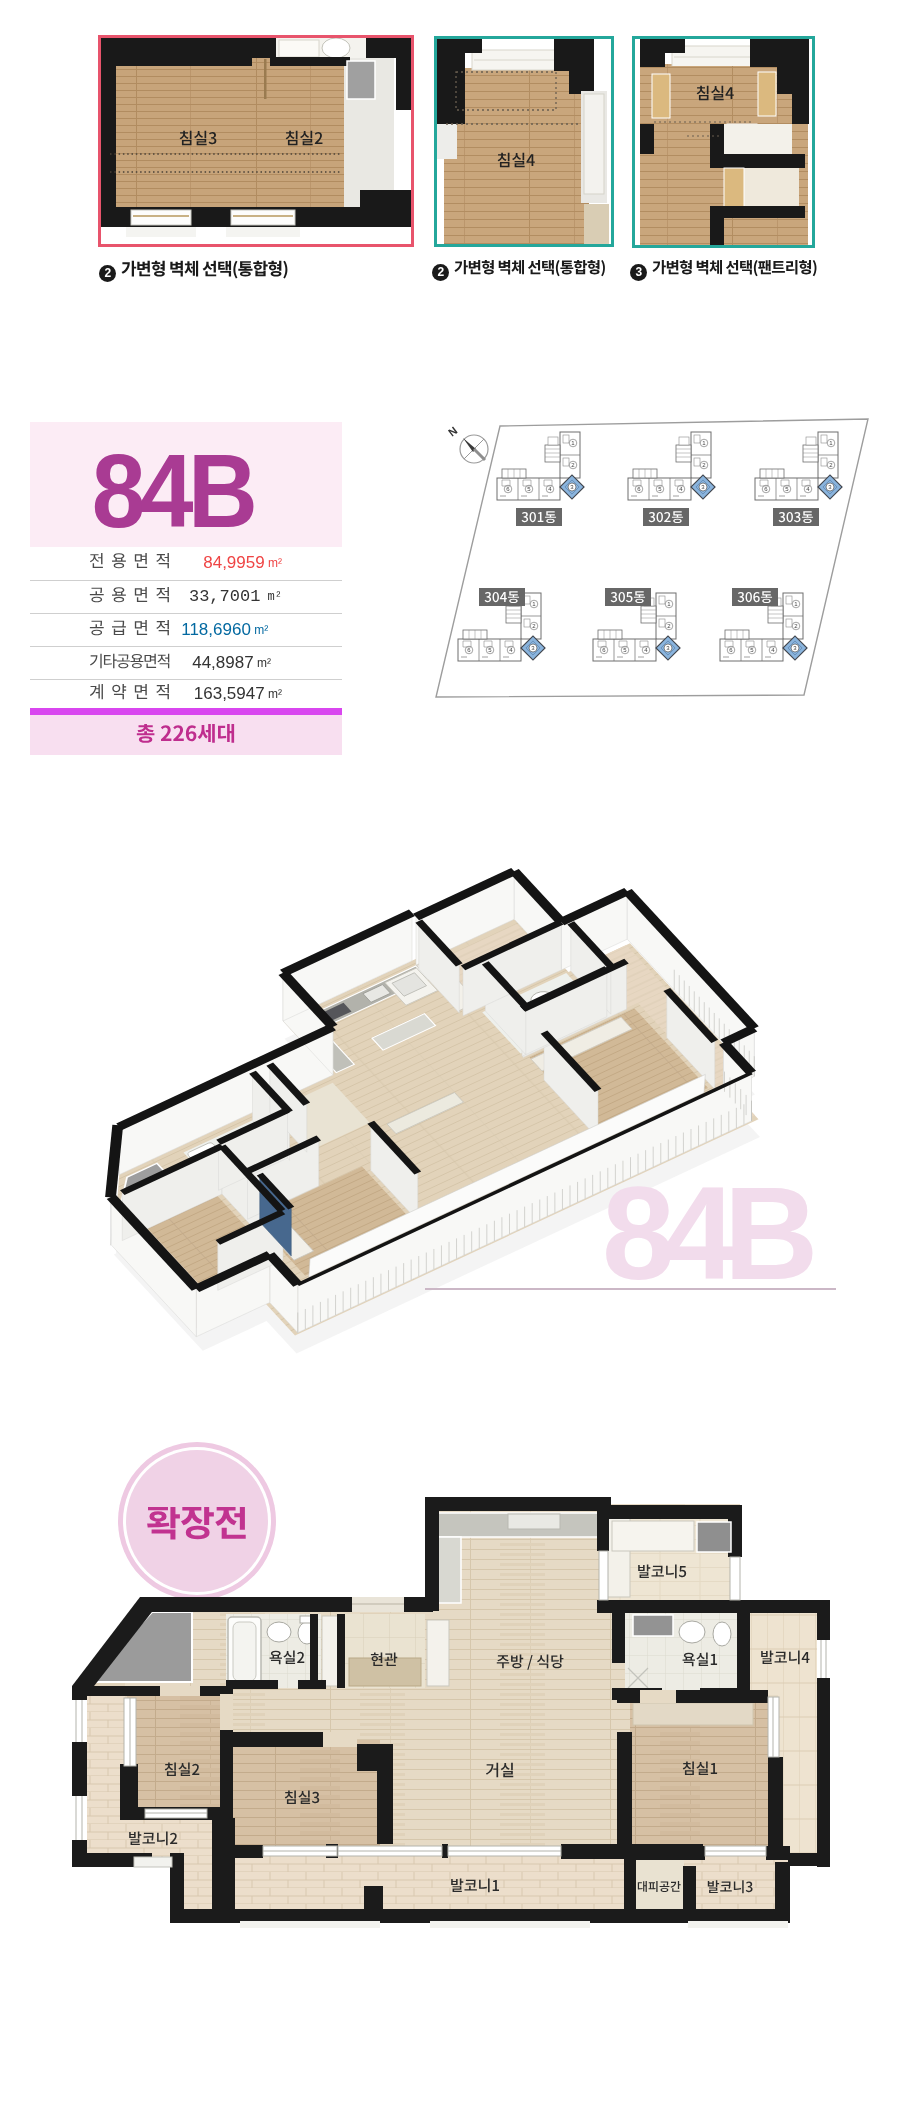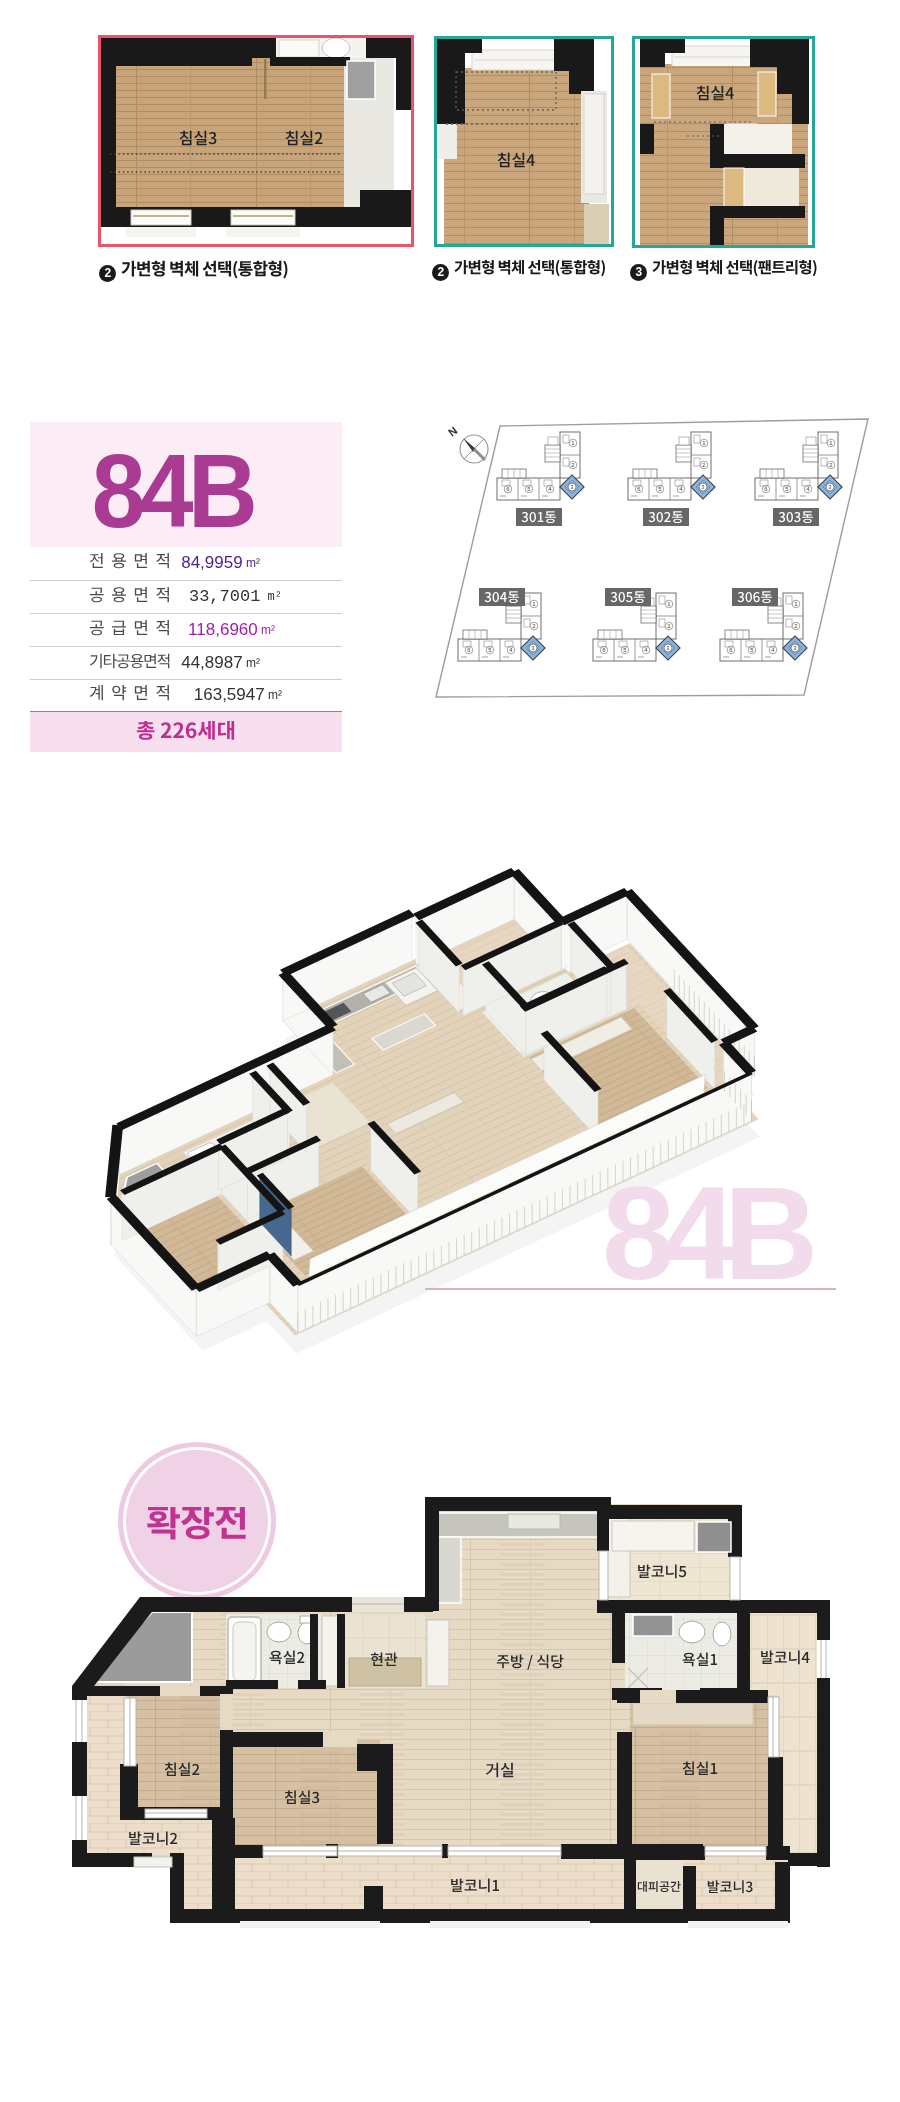--- a/index.html
+++ b/index.html
@@ -178,41 +178,41 @@
   <div style="background:#fcecf5;height:125px;text-align:center;">
     <div style="font-size:104px;font-weight:bold;color:#a93b93;line-height:138px;letter-spacing:-6px;transform:scaleX(0.93);margin-right:28px;">84B</div>
   </div>
 
   <table style="width:100%;border-collapse:collapse;font-size:17px;color:#444;">
     <tbody>
         <tr style="height:33px;border-bottom:1px solid #cfcfcf;">
           <td style="padding-left:58px;"><svg width="84" height="18" style="vertical-align:-3px;">
               <path transform="translate(1,14)" d="M8.999974731445313 -9.810033447265626H12.878176513671876V-8.654008544921876H8.999974731445313ZM12.078991821289064 -14.040646972656251H13.4952939453125V-2.7784790039062504H12.078991821289064ZM3.6808320312500005 -0.17681494140625H13.921991455078127V0.9829494628906251H3.6808320312500005ZM3.6808320312500005 -3.7719580078125H5.086764404296876V0.40919323730468754H3.6808320312500005ZM4.764403564453126 -12.137151245117188H5.923319213867188V-10.893100708007813Q5.923319213867188 -9.497907470703126 5.382806579589844 -8.26837811279297Q4.8422939453125 -7.038848754882813 3.8770334472656254 -6.126710144042969Q2.9117729492187503 -5.2145715332031255 1.6257142333984376 -4.729050537109376L0.8982690429687501 -5.857705688476563Q1.7589832763671875 -6.166596435546875 2.4644832763671873 -6.674726684570313Q3.1699832763671876 -7.182856933593751 3.690180786132813 -7.852911560058595Q4.210378295898438 -8.522966186523439 4.487390930175781 -9.299184692382813Q4.764403564453126 -10.075403198242189 4.764403564453126 -10.893100708007813ZM5.037941284179688 -12.137151245117188H6.1835964355468755V-10.903470458984376Q6.1835964355468755 -9.91577294921875 6.648457824707032 -8.9817939453125Q7.113319213867188 -8.047814941406251 7.956092346191407 -7.323869567871094Q8.798865478515626 -6.599924194335938 9.910840209960938 -6.199403198242188L9.196655517578126 -5.090638793945313Q7.947487548828126 -5.5487900390625 7.011042175292969 -6.418428649902344Q6.074596801757813 -7.288067260742188 5.556269042968751 -8.447726867675781Q5.037941284179688 -9.607386474609376 5.037941284179688 -10.903470458984376ZM1.3426555175781252 -12.798293945312501H9.550604980468751V-11.645159790039063H1.3426555175781252Z M26.413445556640625 -8.846974731445313H27.812747680664064V-5.94660498046875H26.413445556640625ZM32.05336157226563 -8.846974731445313H33.452663696289065V-5.94660498046875H32.05336157226563ZM22.9838740234375 -6.455251953125001H36.87764697265625V-5.319117797851563H22.9838740234375ZM29.919369750976564 -4.153781494140626Q32.38556298828125 -4.153781494140626 33.78492010498047 -3.4543151245117194Q35.18427722167969 -2.7548487548828127 35.18427722167969 -1.437176513671875Q35.18427722167969 -0.126134521484375 33.78492010498047 0.5870167236328125Q32.38556298828125 1.30016796875 29.919369750976564 1.30016796875Q27.453176513671878 1.30016796875 26.053819396972656 0.5870167236328125Q24.65446228027344 -0.126134521484375 24.65446228027344 -1.437176513671875Q24.65446228027344 -2.7548487548828127 26.053819396972656 -3.4543151245117194Q27.453176513671878 -4.153781494140626 29.919369750976564 -4.153781494140626ZM29.919369750976564 -3.0677985839843753Q28.72223522949219 -3.0677985839843753 27.85804608154297 -2.873916198730469Q26.99385693359375 -2.680033813476563 26.53562579345703 -2.3186177978515627Q26.07739465332031 -1.9572017822265626 26.07739465332031 -1.437176513671875Q26.07739465332031 -0.906781494140625 26.53562579345703 -0.5401806030273437Q26.99385693359375 -0.17357971191406252 27.85804608154297 0.015117797851562503Q28.72223522949219 0.20381530761718752 29.919369750976564 0.20381530761718752Q31.1268740234375 0.20381530761718752 31.985878295898438 0.015117797851562503Q32.844882568359374 -0.17357971191406252 33.3031137084961 -0.5401806030273437Q33.76134484863282 -0.906781494140625 33.76134484863282 -1.437176513671875Q33.76134484863282 -1.9572017822265626 33.3031137084961 -2.3186177978515627Q32.844882568359374 -2.680033813476563 31.985878295898438 -2.873916198730469Q31.1268740234375 -3.0677985839843753 29.919369750976564 -3.0677985839843753ZM29.928890747070312 -13.770688964843751Q31.599823486328127 -13.770688964843751 32.813625976562506 -13.429667968750001Q34.02742846679688 -13.088646972656251 34.68252508544922 -12.453865478515626Q35.337621704101565 -11.819083984375 35.337621704101565 -10.912302490234376Q35.337621704101565 -10.022520996093752 34.68252508544922 -9.382554626464845Q34.02742846679688 -8.742588256835939 32.813625976562506 -8.404882385253906Q31.599823486328127 -8.067176513671875 29.928890747070312 -8.067176513671875Q28.26458825683594 -8.067176513671875 27.047470642089845 -8.404882385253906Q25.83035302734375 -8.742588256835939 25.175256408691407 -9.382554626464845Q24.520159790039063 -10.022520996093752 24.520159790039063 -10.912302490234376Q24.520159790039063 -11.819083984375 25.175256408691407 -12.453865478515626Q25.83035302734375 -13.088646972656251 27.047470642089845 -13.429667968750001Q28.26458825683594 -13.770688964843751 29.928890747070312 -13.770688964843751ZM29.928890747070312 -12.671445556640625Q28.714756225585937 -12.671445556640625 27.822176330566407 -12.46243292236328Q26.929596435546877 -12.253420288085938 26.449604797363282 -11.86318914794922Q25.969613159179687 -11.472958007812501 25.969613159179687 -10.912302490234376Q25.969613159179687 -10.36864697265625 26.449604797363282 -9.973230957031252Q26.929596435546877 -9.57781494140625 27.822176330566407 -9.368802307128906Q28.714756225585937 -9.159789672851563 29.928890747070312 -9.159789672851563Q31.16002526855469 -9.159789672851563 32.04410516357422 -9.368802307128906Q32.928185058593755 -9.57781494140625 33.408176696777346 -9.973230957031252Q33.88816833496094 -10.36864697265625 33.88816833496094 -10.912302490234376Q33.88816833496094 -11.472958007812501 33.408176696777346 -11.86318914794922Q32.928185058593755 -12.253420288085938 32.04410516357422 -12.46243292236328Q31.16002526855469 -12.671445556640625 29.928890747070312 -12.671445556640625Z M52.506302490234376 -11.348705688476564H56.7987900390625V-10.185201782226564H52.506302490234376ZM52.506302490234376 -8.059882202148438H56.83194128417969V-6.896378295898438H52.506302490234376ZM45.83957153320313 -12.719579711914063H52.84953771972656V-5.5176807861328125H45.83957153320313ZM51.47012634277344 -11.583445556640626H47.21524340820313V-6.65381494140625H51.47012634277344ZM56.35899182128907 -14.040646972656251H57.7752939453125V-2.8199580078125H56.35899182128907ZM47.89861352539063 -0.17681494140625H58.13977294921875V0.9829494628906251H47.89861352539063ZM47.89861352539063 -3.8278907470703127H49.3045458984375V0.35326049804687504H47.89861352539063Z M71.18440356445313 -12.487016723632813H72.34331921386719V-11.242966186523438Q72.34331921386719 -9.84777294921875 71.80280657958986 -8.623428466796875Q71.2622939453125 -7.399083984375 70.29703344726562 -6.486945373535157Q69.33177294921875 -5.574806762695313 68.04571423339844 -5.095916015625001L67.31826904296875 -6.21794091796875Q68.17898327636719 -6.5268316650390625 68.88448327636719 -7.038277038574218Q69.58998327636719 -7.549722412109375 70.11018078613282 -8.219777038574218Q70.63037829589844 -8.889831665039063 70.90739093017578 -9.660865295410158Q71.18440356445313 -10.431898925781251 71.18440356445313 -11.242966186523438ZM71.4579412841797 -12.487016723632813H72.60359643554688V-11.253335937500001Q72.60359643554688 -10.265638427734375 73.06845782470702 -9.336844299316407Q73.53331921386719 -8.408050170898438 74.3760923461914 -7.687419921875001Q75.21886547851562 -6.966789672851563 76.33084020996094 -6.566268676757813L75.61665551757812 -5.450874023437501Q74.36748754882812 -5.909025268554688 73.43104217529296 -6.778663879394532Q72.49459680175781 -7.648302490234376 71.97626904296875 -8.80796209716797Q71.4579412841797 -9.967621704101564 71.4579412841797 -11.253335937500001ZM75.49664697265625 -10.052966186523438H78.90768078613281V-8.879941284179688H75.49664697265625ZM67.76265551757812 -13.0022939453125H75.97060498046875V-11.849159790039064H67.76265551757812ZM69.65254626464844 -4.02560498046875H79.9152939453125V1.3246469726562502H78.49899182128907V-2.872470825195313H69.65254626464844ZM78.49899182128907 -14.051016723632813H79.9152939453125V-4.858260498046875H78.49899182128907Z" fill="#4a4a4a"></path>
             </svg></td>
-          <td style="text-align:left;padding-right:60px;color:#4c1d95;">84,9959<span style="font-size:12px;vertical-align:1px;"> m²</span></td>
+          <td style="text-align:right;padding-right:60px;color:#ef4444;">84,9959<span style="font-size:12px;vertical-align:1px;"> m²</span></td>
         </tr>
     <tr style="height:33px;border-bottom:1px solid #cfcfcf;font-family:Liberation Mono, monospace;">
           <td style="padding-left:58px;"><svg width="84" height="18" style="vertical-align:-3px;">
               <path transform="translate(1,14)" d="M7.738739501953126 -4.353193237304688Q9.379411743164063 -4.353193237304688 10.579953735351562 -4.013617614746094Q11.780495727539064 -3.6740419921875 12.439331848144533 -3.042575622558594Q13.098167968750001 -2.4111092529296876 13.098167968750001 -1.5213277587890626Q13.098167968750001 -0.641916015625 12.439331848144533 -0.010449645996093715Q11.780495727539064 0.6210167236328126 10.579953735351562 0.955407470703125Q9.379411743164063 1.2897982177734375 7.738739501953126 1.2897982177734375Q6.108437011718751 1.2897982177734375 4.9027101440429695 0.955407470703125Q3.6969832763671877 0.6210167236328126 3.0433320312500003 -0.010449645996093715Q2.389680786132813 -0.641916015625 2.389680786132813 -1.5213277587890626Q2.389680786132813 -2.4111092529296876 3.0433320312500003 -3.042575622558594Q3.6969832763671877 -3.6740419921875 4.9027101440429695 -4.013617614746094Q6.108437011718751 -4.353193237304688 7.738739501953126 -4.353193237304688ZM7.738739501953126 -3.256840576171875Q6.534974731445313 -3.256840576171875 5.649025085449219 -3.05114306640625Q4.763075439453125 -2.8454455566406254 4.2760291748046875 -2.4552144165039067Q3.78898291015625 -2.0649832763671876 3.78898291015625 -1.5213277587890626Q3.78898291015625 -0.9984117431640626 4.2760291748046875 -0.6114957275390626Q4.763075439453125 -0.2245797119140625 5.649025085449219 -0.015567077636718746Q6.534974731445313 0.19344555664062502 7.738739501953126 0.19344555664062502Q8.9528740234375 0.19344555664062502 9.838823669433594 -0.015567077636718746Q10.724773315429688 -0.2245797119140625 11.209949829101564 -0.6114957275390626Q11.695126342773438 -0.9984117431640626 11.695126342773438 -1.5213277587890626Q11.695126342773438 -2.0649832763671876 11.209949829101564 -2.4552144165039067Q10.724773315429688 -2.8454455566406254 9.838823669433594 -3.05114306640625Q8.9528740234375 -3.256840576171875 7.738739501953126 -3.256840576171875ZM2.50035302734375 -13.280579711914063H12.399285766601563V-12.134075805664063H2.50035302734375ZM0.8637647705078125 -6.897251953125H14.724386474609377V-5.754487548828125H0.8637647705078125ZM6.5565380859375 -9.857453735351562H7.955840209960938V-6.567277221679688H6.5565380859375ZM11.57901708984375 -13.280579711914063H12.967949462890626V-11.978209960937502Q12.967949462890626 -11.043209960937501 12.916949462890626 -10.066983093261719Q12.865949462890626 -9.090756225585938 12.546688964843751 -7.9016049804687505L11.164386840820313 -8.059537719726563Q11.47701708984375 -9.242058715820313 11.52801708984375 -10.16150408935547Q11.57901708984375 -11.080949462890626 11.57901708984375 -11.978209960937502Z M26.413445556640625 -8.846974731445313H27.812747680664064V-5.94660498046875H26.413445556640625ZM32.05336157226563 -8.846974731445313H33.452663696289065V-5.94660498046875H32.05336157226563ZM22.9838740234375 -6.455251953125001H36.87764697265625V-5.319117797851563H22.9838740234375ZM29.919369750976564 -4.153781494140626Q32.38556298828125 -4.153781494140626 33.78492010498047 -3.4543151245117194Q35.18427722167969 -2.7548487548828127 35.18427722167969 -1.437176513671875Q35.18427722167969 -0.126134521484375 33.78492010498047 0.5870167236328125Q32.38556298828125 1.30016796875 29.919369750976564 1.30016796875Q27.453176513671878 1.30016796875 26.053819396972656 0.5870167236328125Q24.65446228027344 -0.126134521484375 24.65446228027344 -1.437176513671875Q24.65446228027344 -2.7548487548828127 26.053819396972656 -3.4543151245117194Q27.453176513671878 -4.153781494140626 29.919369750976564 -4.153781494140626ZM29.919369750976564 -3.0677985839843753Q28.72223522949219 -3.0677985839843753 27.85804608154297 -2.873916198730469Q26.99385693359375 -2.680033813476563 26.53562579345703 -2.3186177978515627Q26.07739465332031 -1.9572017822265626 26.07739465332031 -1.437176513671875Q26.07739465332031 -0.906781494140625 26.53562579345703 -0.5401806030273437Q26.99385693359375 -0.17357971191406252 27.85804608154297 0.015117797851562503Q28.72223522949219 0.20381530761718752 29.919369750976564 0.20381530761718752Q31.1268740234375 0.20381530761718752 31.985878295898438 0.015117797851562503Q32.844882568359374 -0.17357971191406252 33.3031137084961 -0.5401806030273437Q33.76134484863282 -0.906781494140625 33.76134484863282 -1.437176513671875Q33.76134484863282 -1.9572017822265626 33.3031137084961 -2.3186177978515627Q32.844882568359374 -2.680033813476563 31.985878295898438 -2.873916198730469Q31.1268740234375 -3.0677985839843753 29.919369750976564 -3.0677985839843753ZM29.928890747070312 -13.770688964843751Q31.599823486328127 -13.770688964843751 32.813625976562506 -13.429667968750001Q34.02742846679688 -13.088646972656251 34.68252508544922 -12.453865478515626Q35.337621704101565 -11.819083984375 35.337621704101565 -10.912302490234376Q35.337621704101565 -10.022520996093752 34.68252508544922 -9.382554626464845Q34.02742846679688 -8.742588256835939 32.813625976562506 -8.404882385253906Q31.599823486328127 -8.067176513671875 29.928890747070312 -8.067176513671875Q28.26458825683594 -8.067176513671875 27.047470642089845 -8.404882385253906Q25.83035302734375 -8.742588256835939 25.175256408691407 -9.382554626464845Q24.520159790039063 -10.022520996093752 24.520159790039063 -10.912302490234376Q24.520159790039063 -11.819083984375 25.175256408691407 -12.453865478515626Q25.83035302734375 -13.088646972656251 27.047470642089845 -13.429667968750001Q28.26458825683594 -13.770688964843751 29.928890747070312 -13.770688964843751ZM29.928890747070312 -12.671445556640625Q28.714756225585937 -12.671445556640625 27.822176330566407 -12.46243292236328Q26.929596435546877 -12.253420288085938 26.449604797363282 -11.86318914794922Q25.969613159179687 -11.472958007812501 25.969613159179687 -10.912302490234376Q25.969613159179687 -10.36864697265625 26.449604797363282 -9.973230957031252Q26.929596435546877 -9.57781494140625 27.822176330566407 -9.368802307128906Q28.714756225585937 -9.159789672851563 29.928890747070312 -9.159789672851563Q31.16002526855469 -9.159789672851563 32.04410516357422 -9.368802307128906Q32.928185058593755 -9.57781494140625 33.408176696777346 -9.973230957031252Q33.88816833496094 -10.36864697265625 33.88816833496094 -10.912302490234376Q33.88816833496094 -11.472958007812501 33.408176696777346 -11.86318914794922Q32.928185058593755 -12.253420288085938 32.04410516357422 -12.46243292236328Q31.16002526855469 -12.671445556640625 29.928890747070312 -12.671445556640625Z M52.506302490234376 -11.348705688476564H56.7987900390625V-10.185201782226564H52.506302490234376ZM52.506302490234376 -8.059882202148438H56.83194128417969V-6.896378295898438H52.506302490234376ZM45.83957153320313 -12.719579711914063H52.84953771972656V-5.5176807861328125H45.83957153320313ZM51.47012634277344 -11.583445556640626H47.21524340820313V-6.65381494140625H51.47012634277344ZM56.35899182128907 -14.040646972656251H57.7752939453125V-2.8199580078125H56.35899182128907ZM47.89861352539063 -0.17681494140625H58.13977294921875V0.9829494628906251H47.89861352539063ZM47.89861352539063 -3.8278907470703127H49.3045458984375V0.35326049804687504H47.89861352539063Z M71.18440356445313 -12.487016723632813H72.34331921386719V-11.242966186523438Q72.34331921386719 -9.84777294921875 71.80280657958986 -8.623428466796875Q71.2622939453125 -7.399083984375 70.29703344726562 -6.486945373535157Q69.33177294921875 -5.574806762695313 68.04571423339844 -5.095916015625001L67.31826904296875 -6.21794091796875Q68.17898327636719 -6.5268316650390625 68.88448327636719 -7.038277038574218Q69.58998327636719 -7.549722412109375 70.11018078613282 -8.219777038574218Q70.63037829589844 -8.889831665039063 70.90739093017578 -9.660865295410158Q71.18440356445313 -10.431898925781251 71.18440356445313 -11.242966186523438ZM71.4579412841797 -12.487016723632813H72.60359643554688V-11.253335937500001Q72.60359643554688 -10.265638427734375 73.06845782470702 -9.336844299316407Q73.53331921386719 -8.408050170898438 74.3760923461914 -7.687419921875001Q75.21886547851562 -6.966789672851563 76.33084020996094 -6.566268676757813L75.61665551757812 -5.450874023437501Q74.36748754882812 -5.909025268554688 73.43104217529296 -6.778663879394532Q72.49459680175781 -7.648302490234376 71.97626904296875 -8.80796209716797Q71.4579412841797 -9.967621704101564 71.4579412841797 -11.253335937500001ZM75.49664697265625 -10.052966186523438H78.90768078613281V-8.879941284179688H75.49664697265625ZM67.76265551757812 -13.0022939453125H75.97060498046875V-11.849159790039064H67.76265551757812ZM69.65254626464844 -4.02560498046875H79.9152939453125V1.3246469726562502H78.49899182128907V-2.872470825195313H69.65254626464844ZM78.49899182128907 -14.051016723632813H79.9152939453125V-4.858260498046875H78.49899182128907Z" fill="#4a4a4a"></path>
             </svg></td>
           <td style="text-align:right;padding-right:60px;color:#333;">33,7001<span style="font-size:12px;vertical-align:1px;"> m²</span></td>
         </tr>
     <tr style="height:33px;border-bottom:1px solid #cfcfcf;">
           <td style="padding-left:58px;"><svg width="84" height="18" style="vertical-align:-3px;">
               <path transform="translate(1,14)" d="M7.738739501953126 -4.353193237304688Q9.379411743164063 -4.353193237304688 10.579953735351562 -4.013617614746094Q11.780495727539064 -3.6740419921875 12.439331848144533 -3.042575622558594Q13.098167968750001 -2.4111092529296876 13.098167968750001 -1.5213277587890626Q13.098167968750001 -0.641916015625 12.439331848144533 -0.010449645996093715Q11.780495727539064 0.6210167236328126 10.579953735351562 0.955407470703125Q9.379411743164063 1.2897982177734375 7.738739501953126 1.2897982177734375Q6.108437011718751 1.2897982177734375 4.9027101440429695 0.955407470703125Q3.6969832763671877 0.6210167236328126 3.0433320312500003 -0.010449645996093715Q2.389680786132813 -0.641916015625 2.389680786132813 -1.5213277587890626Q2.389680786132813 -2.4111092529296876 3.0433320312500003 -3.042575622558594Q3.6969832763671877 -3.6740419921875 4.9027101440429695 -4.013617614746094Q6.108437011718751 -4.353193237304688 7.738739501953126 -4.353193237304688ZM7.738739501953126 -3.256840576171875Q6.534974731445313 -3.256840576171875 5.649025085449219 -3.05114306640625Q4.763075439453125 -2.8454455566406254 4.2760291748046875 -2.4552144165039067Q3.78898291015625 -2.0649832763671876 3.78898291015625 -1.5213277587890626Q3.78898291015625 -0.9984117431640626 4.2760291748046875 -0.6114957275390626Q4.763075439453125 -0.2245797119140625 5.649025085449219 -0.015567077636718746Q6.534974731445313 0.19344555664062502 7.738739501953126 0.19344555664062502Q8.9528740234375 0.19344555664062502 9.838823669433594 -0.015567077636718746Q10.724773315429688 -0.2245797119140625 11.209949829101564 -0.6114957275390626Q11.695126342773438 -0.9984117431640626 11.695126342773438 -1.5213277587890626Q11.695126342773438 -2.0649832763671876 11.209949829101564 -2.4552144165039067Q10.724773315429688 -2.8454455566406254 9.838823669433594 -3.05114306640625Q8.9528740234375 -3.256840576171875 7.738739501953126 -3.256840576171875ZM2.50035302734375 -13.280579711914063H12.399285766601563V-12.134075805664063H2.50035302734375ZM0.8637647705078125 -6.897251953125H14.724386474609377V-5.754487548828125H0.8637647705078125ZM6.5565380859375 -9.857453735351562H7.955840209960938V-6.567277221679688H6.5565380859375ZM11.57901708984375 -13.280579711914063H12.967949462890626V-11.978209960937502Q12.967949462890626 -11.043209960937501 12.916949462890626 -10.066983093261719Q12.865949462890626 -9.090756225585938 12.546688964843751 -7.9016049804687505L11.164386840820313 -8.059537719726563Q11.47701708984375 -9.242058715820313 11.52801708984375 -10.16150408935547Q11.57901708984375 -11.080949462890626 11.57901708984375 -11.978209960937502Z M24.792159790039065 -5.255890747070313H26.18857116699219V-3.23681494140625H33.711538085937505V-5.255890747070313H35.11457971191406V1.1197982177734376H24.792159790039065ZM26.18857116699219 -2.120571533203125V-0.029596435546875H33.711538085937505V-2.120571533203125ZM24.765983276367187 -13.358949462890626H34.65454626464844V-12.205815307617188H24.765983276367187ZM22.99050427246094 -7.791621704101563H36.92575622558594V-6.621487548828125H22.99050427246094ZM33.73431958007813 -13.358949462890626H35.12036120605469V-12.229974731445314Q35.12036120605469 -11.292932739257813 35.058349818075854 -10.152306934113199Q34.996338430097026 -9.011681128968585 34.63977294921875 -7.46368896484375L33.237580078125 -7.450083984375Q33.61531958007813 -9.00456298828125 33.67481958007813 -10.145432739257814Q33.73431958007813 -11.286302490234375 33.73431958007813 -12.229974731445314Z M52.506302490234376 -11.348705688476564H56.7987900390625V-10.185201782226564H52.506302490234376ZM52.506302490234376 -8.059882202148438H56.83194128417969V-6.896378295898438H52.506302490234376ZM45.83957153320313 -12.719579711914063H52.84953771972656V-5.5176807861328125H45.83957153320313ZM51.47012634277344 -11.583445556640626H47.21524340820313V-6.65381494140625H51.47012634277344ZM56.35899182128907 -14.040646972656251H57.7752939453125V-2.8199580078125H56.35899182128907ZM47.89861352539063 -0.17681494140625H58.13977294921875V0.9829494628906251H47.89861352539063ZM47.89861352539063 -3.8278907470703127H49.3045458984375V0.35326049804687504H47.89861352539063Z M71.18440356445313 -12.487016723632813H72.34331921386719V-11.242966186523438Q72.34331921386719 -9.84777294921875 71.80280657958986 -8.623428466796875Q71.2622939453125 -7.399083984375 70.29703344726562 -6.486945373535157Q69.33177294921875 -5.574806762695313 68.04571423339844 -5.095916015625001L67.31826904296875 -6.21794091796875Q68.17898327636719 -6.5268316650390625 68.88448327636719 -7.038277038574218Q69.58998327636719 -7.549722412109375 70.11018078613282 -8.219777038574218Q70.63037829589844 -8.889831665039063 70.90739093017578 -9.660865295410158Q71.18440356445313 -10.431898925781251 71.18440356445313 -11.242966186523438ZM71.4579412841797 -12.487016723632813H72.60359643554688V-11.253335937500001Q72.60359643554688 -10.265638427734375 73.06845782470702 -9.336844299316407Q73.53331921386719 -8.408050170898438 74.3760923461914 -7.687419921875001Q75.21886547851562 -6.966789672851563 76.33084020996094 -6.566268676757813L75.61665551757812 -5.450874023437501Q74.36748754882812 -5.909025268554688 73.43104217529296 -6.778663879394532Q72.49459680175781 -7.648302490234376 71.97626904296875 -8.80796209716797Q71.4579412841797 -9.967621704101564 71.4579412841797 -11.253335937500001ZM75.49664697265625 -10.052966186523438H78.90768078613281V-8.879941284179688H75.49664697265625ZM67.76265551757812 -13.0022939453125H75.97060498046875V-11.849159790039064H67.76265551757812ZM69.65254626464844 -4.02560498046875H79.9152939453125V1.3246469726562502H78.49899182128907V-2.872470825195313H69.65254626464844ZM78.49899182128907 -14.051016723632813H79.9152939453125V-4.858260498046875H78.49899182128907Z" fill="#4a4a4a"></path>
             </svg></td>
-          <td style="text-align:center;padding-right:60px;color:#a21caf;">118,6960<span style="font-size:12px;vertical-align:1px;"> m²</span></td>
+          <td style="text-align:left;padding-right:60px;color:#0369a1;">118,6960<span style="font-size:12px;vertical-align:1px;"> m²</span></td>
         </tr>
     <tr style="height:33px;border-bottom:1px solid #cfcfcf;">
           <td style="padding-left:58px;"><svg width="84" height="18" style="vertical-align:-3px;">
               <path transform="translate(1,14)" d="M11.343501953125001 -13.230726562500001H12.666732421875V1.240486328125H11.343501953125001ZM7.10045703125 -11.6716875H8.411207031250001Q8.411207031250001 -10.100642578125 8.038888671875 -8.64351953125Q7.6665703125 -7.186396484375 6.86401171875 -5.8773544921875Q6.061453125 -4.5683125 4.7840117187499995 -3.4543906250000003Q3.5065703125 -2.34046875 1.6865644531250001 -1.455826171875L0.9769492187500001 -2.521609375Q3.078390625 -3.532330078125 4.4341474609375 -4.8800869140625Q5.789904296875 -6.22784375 6.4451806640625 -7.8823212890625Q7.10045703125 -9.536798828125 7.10045703125 -11.455201171875ZM1.64575390625 -11.6716875H7.6652734375V-10.586384765625H1.64575390625Z M14.942552734375 -3.33601171875H16.07263671875Q17.4092734375 -3.33601171875 18.513672851562504 -3.3697714843749997Q19.618072265625003 -3.40353125 20.646552734375003 -3.4999306640625Q21.675033203125004 -3.5963300781250003 22.76575390625 -3.785609375L22.901916015625 -2.700306640625Q21.79167578125 -2.51102734375 20.7395947265625 -2.4083876953125003Q19.687513671875003 -2.3057480468750002 18.559513671875003 -2.27198828125Q17.431513671875003 -2.238228515625 16.07263671875 -2.238228515625H14.942552734375ZM14.942552734375 -11.919849609375H21.679201171875V-10.815826171875H16.265783203125V-2.95328515625H14.942552734375ZM15.931056640625002 -7.857447265625H21.359525390625002V-6.784625H15.931056640625002ZM24.107982421875 -13.224486328125H25.440972656250004V1.2467265625000001H24.107982421875ZM25.1347265625 -7.41793359375H27.808324218750002V-6.3014296875H25.1347265625Z M34.32351953125 -4.097123046875Q35.867681640625 -4.097123046875 36.997603515625 -3.7775224609375Q38.127525390625 -3.4579218750000003 38.7476064453125 -2.8636005859375Q39.3676875 -2.269279296875 39.3676875 -1.431837890625Q39.3676875 -0.6041562500000001 38.7476064453125 -0.009834960937500026Q38.127525390625 0.584486328125 36.997603515625 0.89920703125Q35.867681640625 1.2139277343750001 34.32351953125 1.2139277343750001Q32.789117187500004 1.2139277343750001 31.654315429687504 0.89920703125Q30.519513671875004 0.584486328125 29.904312500000003 -0.009834960937500026Q29.289111328125003 -0.6041562500000001 29.289111328125003 -1.431837890625Q29.289111328125003 -2.269279296875 29.904312500000003 -2.8636005859375Q30.519513671875004 -3.4579218750000003 31.654315429687504 -3.7775224609375Q32.789117187500004 -4.097123046875 34.32351953125 -4.097123046875ZM34.32351953125 -3.06526171875Q33.190564453125006 -3.06526171875 32.356729492187505 -2.8716640625Q31.522894531250003 -2.67806640625 31.064498046875002 -2.3107900390625002Q30.6061015625 -1.9435136718750001 30.6061015625 -1.431837890625Q30.6061015625 -0.939681640625 31.064498046875002 -0.575525390625Q31.522894531250003 -0.211369140625 32.356729492187505 -0.0146513671875Q33.190564453125006 0.18206640625 34.32351953125 0.18206640625Q35.466234375 0.18206640625 36.3000693359375 -0.0146513671875Q37.133904296875 -0.211369140625 37.59054101562501 -0.575525390625Q38.047177734375005 -0.939681640625 38.047177734375005 -1.431837890625Q38.047177734375005 -1.9435136718750001 37.59054101562501 -2.3107900390625002Q37.133904296875 -2.67806640625 36.3000693359375 -2.8716640625Q35.466234375 -3.06526171875 34.32351953125 -3.06526171875ZM29.393273437500003 -12.499369140625H38.709916015625005V-11.420306640625H29.393273437500003ZM27.852955078125003 -6.49153125H40.898246093750004V-5.41598828125H27.852955078125003ZM33.210859375000005 -9.277603515625H34.527849609375004V-6.180966796875H33.210859375000005ZM37.9378984375 -12.499369140625H39.24512890625V-11.273609375Q39.24512890625 -10.393609375 39.19712890625 -9.474807617187501Q39.14912890625 -8.556005859375 38.8486484375 -7.4368046875000005L37.547658203125 -7.5854472656250005Q37.84189843750001 -8.698408203125 37.88989843750001 -9.563768554687499Q37.9378984375 -10.42912890625 37.9378984375 -11.273609375Z M44.58206640625 -8.326564453125H45.899056640625005V-5.5968046875H44.58206640625ZM49.89022265625 -8.326564453125H51.207212890625V-5.5968046875H49.89022265625ZM41.354234375000004 -6.07553125H54.4307265625V-5.006228515625H41.354234375000004ZM47.881759765625006 -3.90944140625Q50.2028828125 -3.90944140625 51.519924804687506 -3.2511201171875Q52.836966796875004 -2.592798828125 52.836966796875004 -1.3526367187500001Q52.836966796875004 -0.11871484375000001 51.519924804687506 0.552486328125Q50.2028828125 1.2236875 47.881759765625006 1.2236875Q45.560636718750004 1.2236875 44.243594726562506 0.552486328125Q42.926552734375 -0.11871484375000001 42.926552734375 -1.3526367187500001Q42.926552734375 -2.592798828125 44.243594726562506 -3.2511201171875Q45.560636718750004 -3.90944140625 47.881759765625006 -3.90944140625ZM47.881759765625006 -2.88733984375Q46.755044921875005 -2.88733984375 45.941690429687505 -2.7048623046875Q45.128335937500005 -2.522384765625 44.697059570312504 -2.182228515625Q44.265783203125004 -1.8420722656250001 44.265783203125004 -1.3526367187500001Q44.265783203125004 -0.85344140625 44.697059570312504 -0.5084052734375Q45.128335937500005 -0.163369140625 45.941690429687505 0.014228515625000007Q46.755044921875005 0.191826171875 47.881759765625006 0.191826171875Q49.018234375000006 0.191826171875 49.826708984375 0.014228515625000007Q50.63518359375 -0.163369140625 51.0664599609375 -0.5084052734375Q51.497736328125 -0.85344140625 51.497736328125 -1.3526367187500001Q51.497736328125 -1.8420722656250001 51.0664599609375 -2.182228515625Q50.63518359375 -2.522384765625 49.826708984375 -2.7048623046875Q49.018234375000006 -2.88733984375 47.881759765625006 -2.88733984375ZM47.890720703125005 -12.9606484375Q49.463363281250004 -12.9606484375 50.605765625000004 -12.6396875Q51.74816796875 -12.3187265625 52.36472949218751 -11.721285156250001Q52.981291015625004 -11.12384375 52.981291015625004 -10.27040234375Q52.981291015625004 -9.4329609375 52.36472949218751 -8.8306396484375Q51.74816796875 -8.228318359375 50.605765625000004 -7.910477539062501Q49.463363281250004 -7.592636718750001 47.890720703125005 -7.592636718750001Q46.324318359375 -7.592636718750001 45.1787958984375 -7.910477539062501Q44.0332734375 -8.228318359375 43.4167119140625 -8.8306396484375Q42.800150390625 -9.4329609375 42.800150390625 -10.27040234375Q42.800150390625 -11.12384375 43.4167119140625 -11.721285156250001Q44.0332734375 -12.3187265625 45.1787958984375 -12.6396875Q46.324318359375 -12.9606484375 47.890720703125005 -12.9606484375ZM47.890720703125005 -11.92606640625Q46.748005859375 -11.92606640625 45.907930664062505 -11.7293486328125Q45.067855468750004 -11.532630859375 44.6160986328125 -11.1653544921875Q44.164341796875 -10.798078125 44.164341796875 -10.27040234375Q44.164341796875 -9.7587265625 44.6160986328125 -9.3865703125Q45.067855468750004 -9.0144140625 45.907930664062505 -8.8176962890625Q46.748005859375 -8.620978515625 47.890720703125005 -8.620978515625Q49.049435546875 -8.620978515625 49.8815107421875 -8.8176962890625Q50.7135859375 -9.0144140625 51.1653427734375 -9.3865703125Q51.617099609375 -9.7587265625 51.617099609375 -10.27040234375Q51.617099609375 -10.798078125 51.1653427734375 -11.1653544921875Q50.7135859375 -11.532630859375 49.8815107421875 -11.7293486328125Q49.049435546875 -11.92606640625 47.890720703125005 -11.92606640625Z M61.82240234375001 -10.681134765625H65.862390625V-9.586072265625H61.82240234375001ZM61.82240234375001 -7.585771484375H65.893591796875V-6.490708984375H61.82240234375001ZM55.54783203125 -11.971369140625H62.14544726562501V-5.193111328125H55.54783203125ZM60.84717773437501 -10.90206640625H56.842582031250004V-6.2624140625H60.84717773437501ZM65.44846289062501 -13.214726562500001H66.78145312500001V-2.654078125H65.44846289062501ZM57.485753906250004 -0.16641406250000002H67.12449218750001V0.92512890625H57.485753906250004ZM57.485753906250004 -3.602720703125H58.80898437500001V0.33248046875H57.485753906250004Z M72.08414453125 -11.752486328125H73.17488867187501V-10.581615234375Q73.17488867187501 -9.2684921875 72.66617089843751 -8.11616796875Q72.157453125 -6.9638437500000006 71.24897265625 -6.1053603515625Q70.3404921875 -5.246876953125 69.130083984375 -4.79615625L68.44542968750001 -5.8521796875000005Q69.25551367187501 -6.142900390625 69.91951367187501 -6.6242607421875Q70.58351367187501 -7.10562109375 71.07311132812501 -7.7362607421875005Q71.562708984375 -8.366900390625 71.82342675781251 -9.0925791015625Q72.08414453125 -9.8182578125 72.08414453125 -10.581615234375ZM72.34159179687501 -11.752486328125H73.41985546875001V-10.591375000000001Q73.41985546875001 -9.66177734375 73.85737207031252 -8.7876181640625Q74.29488867187501 -7.9134589843750005 75.08808691406252 -7.2352187500000005Q75.88128515625002 -6.5569785156250004 76.92784960937502 -6.180017578125L76.25567578125 -5.130234375Q75.07998828125001 -5.561435546875 74.19862792968752 -6.3799189453125Q73.31726757812501 -7.19840234375 72.82942968750001 -8.2898466796875Q72.34159179687501 -9.381291015625001 72.34159179687501 -10.591375000000001ZM76.1427265625 -9.461615234375H79.35311132812501V-8.357591796875H76.1427265625ZM68.86367578125001 -12.237453125H76.58880468750002V-11.152150390625H68.86367578125001ZM70.64239648437501 -3.7888046875H80.30145312500001V1.2467265625000001H78.968462890625V-2.703501953125H70.64239648437501ZM78.968462890625 -13.224486328125H80.30145312500001V-4.57248046875H78.968462890625Z" fill="#4a4a4a"></path>
             </svg></td>
-          <td style="text-align:left;padding-right:60px;color:#333;">44,8987<span style="font-size:12px;vertical-align:1px;"> m²</span></td>
+          <td style="text-align:center;padding-right:60px;color:#333;">44,8987<span style="font-size:12px;vertical-align:1px;"> m²</span></td>
         </tr>
-    <tr style="height:32px;border-bottom:1px solid #d946ef;">
+    <tr style="height:32px;border-bottom:7px solid #d946ef;">
           <td style="padding-left:58px;"><svg width="84" height="18" style="vertical-align:-3px;">
               <path transform="translate(1,14)" d="M6.814958007812501 -9.784361206054689H10.217159790039064V-8.641596801757814H6.814958007812501ZM6.695109252929688 -5.927058715820313H10.190638793945313V-4.7776640625H6.695109252929688ZM12.557882568359377 -14.05764697265625H13.914512451171875V1.3180167236328126H12.557882568359377ZM9.474756591796876 -13.658319213867188H10.811495727539063V0.5372099609375001H9.474756591796876ZM6.050781860351563 -12.110470458984375H7.403672241210938Q7.403672241210938 -10.100041992187501 6.831029357910157 -8.254348754882812Q6.258386474609376 -6.408655517578126 4.991462097167969 -4.823319396972657Q3.7245377197265626 -3.2379832763671876 1.66056298828125 -1.9949412841796876L0.8357060546875 -3.007142700195313Q2.634815307617188 -4.088512451171876 3.791491821289063 -5.4614284667968755Q4.948168334960938 -6.8343444824218755 5.4994750976562505 -8.444411743164062Q6.050781860351563 -10.05447900390625 6.050781860351563 -11.853932739257813ZM1.5135042724609375 -12.110470458984375H6.596319580078125V-10.950706054687501H1.5135042724609375Z M34.498151245117185 -11.714377929687501H37.15219323730469V-10.534722778320313H34.498151245117185ZM34.498151245117185 -8.426403198242188H37.15219323730469V-7.246748046875001H34.498151245117185ZM33.50668933105469 -14.051016723632813H34.91636120605469V-4.92252099609375H33.50668933105469ZM24.930201782226565 -4.192714233398438H34.91636120605469V1.3246469726562502H33.50668933105469V-3.0499498291015628H24.930201782226565ZM27.275234934252364 -13.141688964843752Q28.440369750976565 -13.141688964843752 29.34485711669922 -12.675037719726564Q30.249344482421876 -12.208386474609377 30.76844110107422 -11.393659606933596Q31.287537719726565 -10.578932739257814 31.287537719726565 -9.49883612060547Q31.287537719726565 -8.418739501953125 30.76844110107422 -7.6006975097656255Q30.249344482421876 -6.782655517578125 29.34485711669922 -6.324504272460938Q28.440369750976565 -5.8663530273437505 27.275234934252364 -5.8663530273437505Q26.128025268554687 -5.8663530273437505 25.218353027343753 -6.324504272460938Q24.308680786132815 -6.782655517578125 23.78958416748047 -7.6006975097656255Q23.270487548828125 -8.418739501953125 23.270487548828125 -9.49883612060547Q23.270487548828125 -10.578932739257814 23.78958416748047 -11.393659606933596Q24.308680786132815 -12.208386474609377 25.218353027343753 -12.675037719726564Q26.128025268554687 -13.141688964843752 27.275234934252364 -13.141688964843752ZM27.277201277585373 -11.939252319335939Q26.523453735351563 -11.939252319335939 25.926928466796873 -11.631130432128908Q25.330403198242188 -11.323008544921876 24.9868359375 -10.772722778320315Q24.643268676757813 -10.222437011718752 24.643268676757813 -9.49883612060547Q24.643268676757813 -8.775235229492187 24.9868359375 -8.224949462890624Q25.330403198242188 -7.674663696289063 25.926928466796873 -7.3632266845703125Q26.523453735351563 -7.051789672851563 27.277201277585373 -7.051789672851563Q28.04490710763833 -7.051789672851563 28.63813433995198 -7.3632266845703125Q29.231361572265627 -7.674663696289063 29.574928833007814 -8.224949462890624Q29.91849609375 -8.775235229492187 29.91849609375 -9.49883612060547Q29.91849609375 -10.222437011718752 29.574928833007814 -10.772722778320315Q29.231361572265627 -11.323008544921876 28.63813433995198 -11.631130432128908Q28.04490710763833 -11.939252319335939 27.277201277585373 -11.939252319335939Z M52.506302490234376 -11.348705688476564H56.7987900390625V-10.185201782226564H52.506302490234376ZM52.506302490234376 -8.059882202148438H56.83194128417969V-6.896378295898438H52.506302490234376ZM45.83957153320313 -12.719579711914063H52.84953771972656V-5.5176807861328125H45.83957153320313ZM51.47012634277344 -11.583445556640626H47.21524340820313V-6.65381494140625H51.47012634277344ZM56.35899182128907 -14.040646972656251H57.7752939453125V-2.8199580078125H56.35899182128907ZM47.89861352539063 -0.17681494140625H58.13977294921875V0.9829494628906251H47.89861352539063ZM47.89861352539063 -3.8278907470703127H49.3045458984375V0.35326049804687504H47.89861352539063Z M71.18440356445313 -12.487016723632813H72.34331921386719V-11.242966186523438Q72.34331921386719 -9.84777294921875 71.80280657958986 -8.623428466796875Q71.2622939453125 -7.399083984375 70.29703344726562 -6.486945373535157Q69.33177294921875 -5.574806762695313 68.04571423339844 -5.095916015625001L67.31826904296875 -6.21794091796875Q68.17898327636719 -6.5268316650390625 68.88448327636719 -7.038277038574218Q69.58998327636719 -7.549722412109375 70.11018078613282 -8.219777038574218Q70.63037829589844 -8.889831665039063 70.90739093017578 -9.660865295410158Q71.18440356445313 -10.431898925781251 71.18440356445313 -11.242966186523438ZM71.4579412841797 -12.487016723632813H72.60359643554688V-11.253335937500001Q72.60359643554688 -10.265638427734375 73.06845782470702 -9.336844299316407Q73.53331921386719 -8.408050170898438 74.3760923461914 -7.687419921875001Q75.21886547851562 -6.966789672851563 76.33084020996094 -6.566268676757813L75.61665551757812 -5.450874023437501Q74.36748754882812 -5.909025268554688 73.43104217529296 -6.778663879394532Q72.49459680175781 -7.648302490234376 71.97626904296875 -8.80796209716797Q71.4579412841797 -9.967621704101564 71.4579412841797 -11.253335937500001ZM75.49664697265625 -10.052966186523438H78.90768078613281V-8.879941284179688H75.49664697265625ZM67.76265551757812 -13.0022939453125H75.97060498046875V-11.849159790039064H67.76265551757812ZM69.65254626464844 -4.02560498046875H79.9152939453125V1.3246469726562502H78.49899182128907V-2.872470825195313H69.65254626464844ZM78.49899182128907 -14.051016723632813H79.9152939453125V-4.858260498046875H78.49899182128907Z" fill="#4a4a4a"></path>
             </svg></td>
           <td style="text-align:right;padding-right:60px;color:#333;">163,5947<span style="font-size:12px;vertical-align:1px;"> m²</span></td>
         </tr>
   </tbody>
     </table>
 
   <div style="background:#f8dff0;height:40px;text-align:center;padding-top:9px;box-sizing:border-box;"><svg width="102" height="22">
         <path transform="translate(1,17)" d="M0.845865234375 -7.84646337890625H18.4346572265625V-5.643924316406251H0.845865234375ZM8.233640625000001 -9.665865234375001H11.018739990234376V-6.819955078125H8.233640625000001ZM8.233640625000001 -17.533328613281252H11.018739990234376V-14.6714326171875H8.233640625000001ZM8.06983447265625 -14.543335693359376H10.529843994140625V-14.16491015625Q10.529843994140625 -13.061574462890626 10.011150146484376 -12.137574462890626Q9.492456298828126 -11.213574462890625 8.457788452148439 -10.507552001953126Q7.423120605468751 -9.801529541015626 5.913840454101563 -9.363887695312501Q4.404560302734375 -8.926245849609376 2.407007080078125 -8.7863876953125L1.5816855468750002 -10.881404296875Q3.3431938476562504 -10.99564306640625 4.57421630859375 -11.303501220703126Q5.80523876953125 -11.611359375000001 6.576768310546875 -12.074195068359376Q7.3482978515625 -12.53703076171875 7.709066162109375 -13.077560302734376Q8.06983447265625 -13.61808984375 8.06983447265625 -14.16491015625ZM8.727156005859376 -14.543335693359376H11.182546142578126V-14.16491015625Q11.182546142578126 -13.61808984375 11.543314453125 -13.077560302734376Q11.904082763671875 -12.53703076171875 12.675612304687501 -12.074195068359376Q13.447141845703126 -11.611359375000001 14.678164306640625 -11.303501220703126Q15.909186767578126 -10.99564306640625 17.670695068359375 -10.881404296875L16.849992919921878 -8.7863876953125Q14.864200927734377 -8.926245849609376 13.346730468750001 -9.363887695312501Q11.829260009765626 -9.801529541015626 10.79690185546875 -10.507552001953126Q9.764543701171876 -11.213574462890625 9.245849853515626 -12.137574462890626Q8.727156005859376 -13.061574462890626 8.727156005859376 -14.16491015625ZM2.5300590820312503 -15.838224609375H16.743321533203126V-13.684827392578125H2.5300590820312503ZM9.601619384765625 -4.7439030761718755Q12.791947998046876 -4.7439030761718755 14.571492919921877 -3.8873096923828125Q16.351037841796877 -3.03071630859375 16.351037841796877 -1.42967138671875Q16.351037841796877 0.16675415039062502 14.571492919921877 1.0151572265625Q12.791947998046876 1.863560302734375 9.601619384765625 1.863560302734375Q6.4276713867187505 1.863560302734375 4.639936157226563 1.0151572265625Q2.8522009277343754 0.16675415039062502 2.8522009277343754 -1.42967138671875Q2.8522009277343754 -3.03071630859375 4.639936157226563 -3.8873096923828125Q6.4276713867187505 -4.7439030761718755 9.601619384765625 -4.7439030761718755ZM9.601619384765625 -2.681647705078125Q7.6221796875 -2.681647705078125 6.648430297851563 -2.391021240234375Q5.6746809082031255 -2.100394775390625 5.6746809082031255 -1.42967138671875Q5.6746809082031255 -0.79632861328125 6.648430297851563 -0.4975118408203125Q7.6221796875 -0.198695068359375 9.601619384765625 -0.198695068359375Q11.581059082031251 -0.198695068359375 12.554808471679689 -0.4975118408203125Q13.528557861328126 -0.79632861328125 13.528557861328126 -1.42967138671875Q13.528557861328126 -2.100394775390625 12.554808471679689 -2.391021240234375Q11.581059082031251 -2.681647705078125 9.601619384765625 -2.681647705078125Z M24.9874775390625 0.0V-1.7770686035156251Q27.106775390625 -3.682172607421875 28.609111083984374 -5.2937021484375Q30.11144677734375 -6.905231689453125 30.907349853515626 -8.29878369140625Q31.7032529296875 -9.692335693359375 31.7032529296875 -10.891007080078126Q31.7032529296875 -11.66505908203125 31.438656005859375 -12.230159545898438Q31.17405908203125 -12.795260009765625 30.652007080078125 -13.0980732421875Q30.129955078125 -13.400886474609376 29.37985107421875 -13.400886474609376Q28.531037841796874 -13.400886474609376 27.83048583984375 -12.928599243164063Q27.129933837890626 -12.456312011718751 26.535217529296876 -11.79187939453125L24.830813232421875 -13.470664306640625Q25.90728369140625 -14.635754150390627 27.052209228515625 -15.232992919921877Q28.197134765625 -15.830231689453125 29.786843994140625 -15.830231689453125Q31.252650146484374 -15.830231689453125 32.35221752929687 -15.237399536132813Q33.451784912109375 -14.6445673828125 34.065829833984374 -13.574403076171876Q34.67987475585937 -12.50423876953125 34.67987475585937 -11.054813232421875Q34.67987475585937 -9.6415224609375 33.96965844726562 -8.182660766601563Q33.25944213867187 -6.723799072265625 32.08450598144531 -5.2722919921875Q30.90956982421875 -3.8207849121093753 29.49083935546875 -2.42262890625Q30.088078125 -2.4973901367187503 30.791790893554687 -2.5534610595703127Q31.495503662109375 -2.609531982421875 32.03898120117188 -2.609531982421875H35.40311352539062V0.0Z M37.377477539062504 0.0V-1.7770686035156251Q39.496775390625004 -3.682172607421875 40.999111083984374 -5.2937021484375Q42.50144677734375 -6.905231689453125 43.29734985351563 -8.29878369140625Q44.0932529296875 -9.692335693359375 44.0932529296875 -10.891007080078126Q44.0932529296875 -11.66505908203125 43.82865600585938 -12.230159545898438Q43.56405908203126 -12.795260009765625 43.042007080078136 -13.0980732421875Q42.51995507812501 -13.400886474609376 41.76985107421876 -13.400886474609376Q40.92103784179688 -13.400886474609376 40.220485839843754 -12.928599243164063Q39.519933837890626 -12.456312011718751 38.92521752929688 -11.79187939453125L37.22081323242188 -13.470664306640625Q38.29728369140626 -14.635754150390627 39.44220922851563 -15.232992919921877Q40.587134765625 -15.830231689453125 42.176843994140626 -15.830231689453125Q43.64265014648438 -15.830231689453125 44.74221752929688 -15.237399536132813Q45.841784912109375 -14.6445673828125 46.45582983398438 -13.574403076171876Q47.06987475585938 -12.50423876953125 47.06987475585938 -11.054813232421875Q47.06987475585938 -9.6415224609375 46.35965844726563 -8.182660766601563Q45.64944213867188 -6.723799072265625 44.47450598144532 -5.2722919921875Q43.29956982421876 -3.8207849121093753 41.88083935546875 -2.42262890625Q42.478078125 -2.4973901367187503 43.18179089355469 -2.5534610595703127Q43.88550366210938 -2.609531982421875 44.42898120117188 -2.609531982421875H47.79311352539063V0.0Z M55.50008276367188 0.289380615234375Q54.40346337890625 0.289380615234375 53.39272814941407 -0.17135815429687498Q52.38199291992188 -0.632096923828125 51.60099645996094 -1.5875969238281251Q50.82000000000001 -2.5430969238281254 50.36345507812501 -4.022761230468751Q49.90691015625001 -5.502425537109375 49.90691015625001 -7.561276611328125Q49.90691015625001 -9.733089843750001 50.4029326171875 -11.300947998046876Q50.898955078125006 -12.868806152343751 51.74504846191407 -13.869877075195314Q52.59114184570313 -14.870947998046876 53.67180615234375 -15.35058984375Q54.75247045898438 -15.830231689453125 55.933515380859376 -15.830231689453125Q57.3627919921875 -15.830231689453125 58.40671398925782 -15.312996459960939Q59.45063598632813 -14.79576123046875 60.14868090820313 -14.067477539062502L58.49803784179688 -12.232028320312502Q58.09694091796875 -12.693602783203126 57.445940917968755 -13.02267370605469Q56.79494091796875 -13.351744628906252 56.125463378906254 -13.351744628906252Q55.18593383789063 -13.351744628906252 54.416713989257815 -12.807431396484375Q53.64749414062501 -12.2631181640625 53.18949060058594 -10.998514160156251Q52.73148706054688 -9.733910156250001 52.73148706054688 -7.561276611328125Q52.73148706054688 -5.54737353515625 53.09415490722657 -4.338414916992187Q53.45682275390625 -3.129456298828125 54.06854260253907 -2.5855686035156253Q54.68026245117188 -2.041680908203125 55.443799072265634 -2.041680908203125Q56.0355673828125 -2.041680908203125 56.507429077148444 -2.368852294921875Q56.97929077148438 -2.696023681640625 57.26593615722656 -3.335672607421875Q57.55258154296875 -3.9753215332031253 57.55258154296875 -4.912754150390625Q57.55258154296875 -5.843044921875 57.27391369628907 -6.433552001953125Q56.99524584960938 -7.0240590820312505 56.505955078125005 -7.307969238281251Q56.01666430664063 -7.591879394531251 55.34384399414063 -7.591879394531251Q54.70041137695313 -7.591879394531251 54.00721398925782 -7.205066162109375Q53.31401660156251 -6.8182529296875005 52.72477075195313 -5.8510070800781255L52.59372583007813 -7.942650146484375Q53.00868090820313 -8.532747070312501 53.5790390625 -8.944343994140626Q54.14939721679688 -9.35594091796875 54.77099414062501 -9.569299072265625Q55.39259106445313 -9.7826572265625 55.91002368164063 -9.7826572265625Q57.21202368164063 -9.7826572265625 58.22380737304688 -9.261228149414062Q59.23559106445313 -8.739799072265626 59.80868444824219 -7.6629184570312505Q60.381777832031254 -6.586037841796875 60.381777832031254 -4.912754150390625Q60.381777832031254 -3.31380615234375 59.71292321777344 -2.150403076171875Q59.044068603515626 -0.9870000000000001 57.938620605468756 -0.34880969238281256Q56.83317260742188 0.289380615234375 55.50008276367188 0.289380615234375Z M69.77123876953125 -11.046456298828126H72.99344677734376V-8.778394775390625H69.77123876953125ZM65.62369262695313 -15.901224609375001H67.75147045898439V-12.636591064453127Q67.75147045898439 -10.985978759765626 67.51501538085938 -9.390176147460938Q67.27856030273438 -7.79437353515625 66.763224609375 -6.386522460937501Q66.24788891601563 -4.978671386718751 65.42069860839844 -3.8509621582031253Q64.59350830078125 -2.7232529296875003 63.428418457031256 -2.0134467773437503L61.74501416015625 -4.11098583984375Q62.82358154296875 -4.762411376953125 63.56424938964844 -5.70657568359375Q64.30491723632812 -6.650739990234375 64.7629207763672 -7.784952758789062Q65.22092431640625 -8.91916552734375 65.42230847167968 -10.154807373046875Q65.62369262695313 -11.390449218750001 65.62369262695313 -12.636591064453127ZM66.22725292968751 -15.901224609375001H68.32226953125V-12.767635986328125Q68.32226953125 -11.577352294921877 68.49677307128906 -10.398829833984376Q68.67127661132812 -9.220307373046875 69.06732861328126 -8.146784912109375Q69.46338061523439 -7.073262451171876 70.12802600097658 -6.172359375000001Q70.79267138671875 -5.2714562988281255 71.78933569335938 -4.624650146484376L70.27435693359375 -2.4452080078125Q69.12564770507814 -3.15501416015625 68.3417186279297 -4.259413696289062Q67.55778955078125 -5.363813232421875 67.09390539550782 -6.740164306640626Q66.63002124023438 -8.116515380859376 66.42863708496094 -9.655198608398438Q66.22725292968751 -11.1938818359375 66.22725292968751 -12.767635986328125ZM76.15645385742188 -17.5946572265625H78.81512768554688V1.8492766113281252H76.15645385742188ZM72.20088647460938 -17.287224609375002H74.80579907226563V0.9840827636718751H72.20088647460938Z M95.46721508789062 -17.5946572265625H98.12588891601563V1.8492766113281252H95.46721508789062ZM92.87376123046874 -10.1077470703125H96.11234985351562V-7.856066162109376H92.87376123046874ZM91.12231201171875 -17.25446337890625H93.71084399414062V0.93494091796875H91.12231201171875ZM81.979775390625 -4.82246337890625H83.33848461914063Q84.54134985351563 -4.82246337890625 85.63775646972655 -4.856273071289063Q86.7341630859375 -4.8900827636718756 87.8099952392578 -5.0020118408203125Q88.88582739257812 -5.11394091796875 90.02949169921875 -5.316799072265625L90.253775390625 -3.048737548828125Q89.07659619140625 -2.828188330078125 87.96733117675781 -2.708724169921875Q86.85806616210937 -2.589260009765625 85.72658862304687 -2.555450317382813Q84.59511108398438 -2.5216406250000003 83.33848461914063 -2.5216406250000003H81.979775390625ZM81.979775390625 -15.336321533203126H89.15548461914062V-13.089260009765626H84.73673291015625V-3.723290771484375H81.979775390625Z" fill="#bf2e8e"></path>

